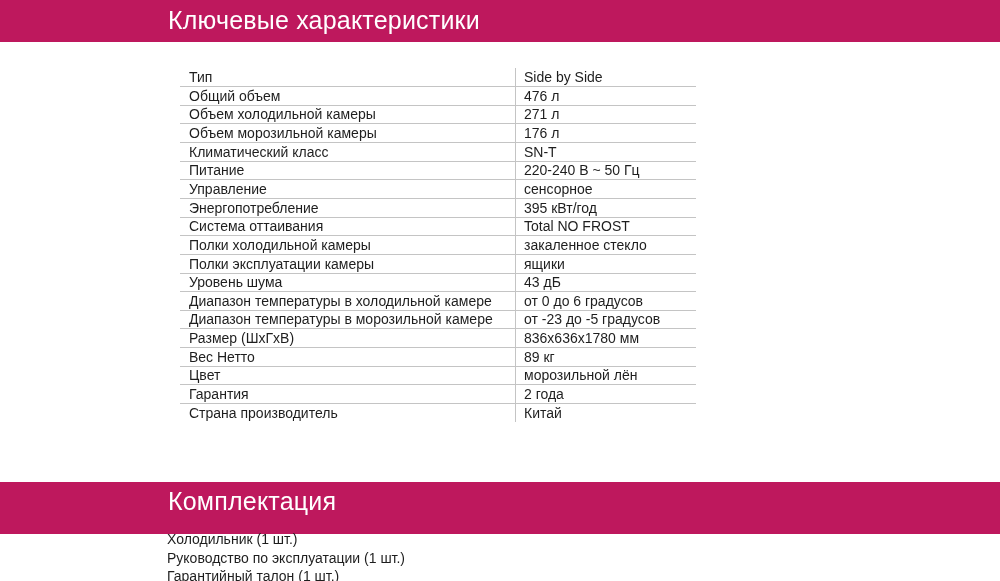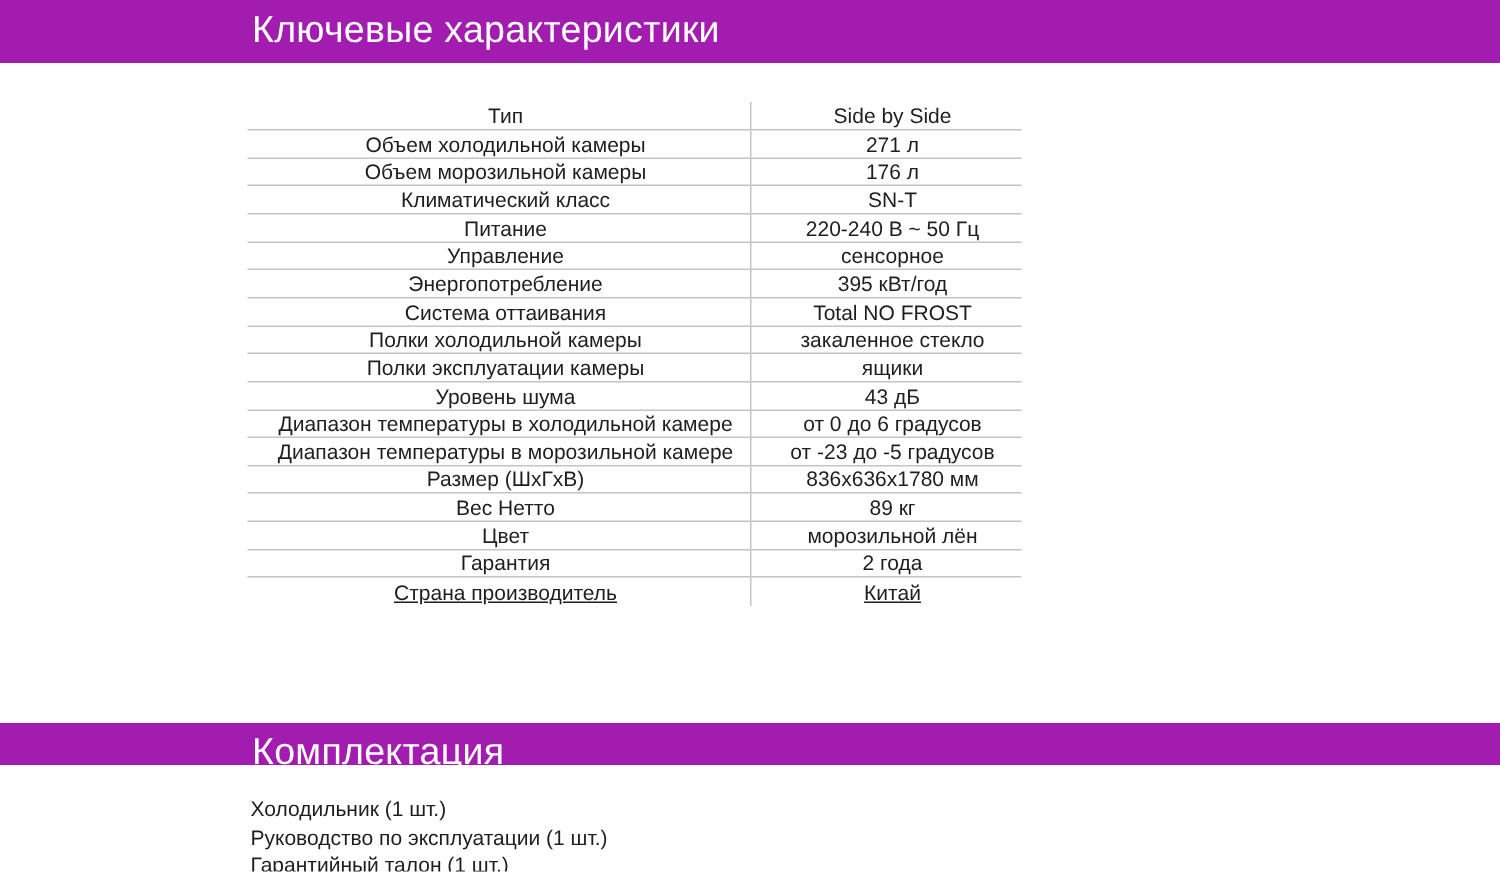--- a/index.html
+++ b/index.html
@@ -4,48 +4,47 @@
 <style>
   html, body { margin: 0; padding: 0; }
   body {
     width: 1000px; height: 581px; overflow: hidden; position: relative;
     background: #ffffff;
     font-family: "Liberation Sans", "DejaVu Sans", sans-serif;
     color: #1e1e1e;
   }
   .banner {
     position: absolute; left: 0; width: 1000px;
-    background: #a21caf;
+    background: #be185d;
     color: #ffffff;
     box-sizing: border-box;
   }
   .banner-top { top: 0; height: 42px; }
-  .banner-bottom { top: 482px; height: 28px; }
+  .banner-bottom { top: 482px; height: 52px; }
   .banner-title {
     position: absolute; left: 168px;
     font-size: 25px; line-height: 1; letter-spacing: 0.2px;
     white-space: nowrap;
   }
   .banner-top .banner-title { top: 8px; }
   .banner-bottom .banner-title { top: 7px; }
 
   .spec-table {
-    position: absolute; left: 165px; top: 68px;
+    position: absolute; left: 180px; top: 68px;
     width: 516px;
     border-collapse: collapse;
     font-size: 14px;
-    text-align: center;
   }
   .spec-row { height: 18.65px; }
   .spec-row td {
     padding: 0; line-height: 17px;
     border-bottom: 1px solid #c4c4c4;
     white-space: nowrap; vertical-align: bottom;
   }
-  .spec-row:last-child td { border-bottom: none; text-decoration: underline; }
+  .spec-row:last-child td { border-bottom: none; }
   .spec-key { width: 326px; padding-left: 9px !important; border-right: 1px solid #c4c4c4; }
   .spec-val { padding-left: 8px !important; margin-left: 46px; }
 
   .package-list {
     position: absolute; left: 167px; top: 530px;
     margin: 0; padding: 0; list-style: none;
     font-size: 14px; line-height: 18.5px;
   }
 </style>
 </head>
@@ -53,20 +52,24 @@
 
 <div class="banner banner-top">
   <div class="banner-title">Ключевые характеристики</div>
 </div>
 
 <table class="spec-table">
   <tbody id="spec-body">
     <tr class="spec-row">
         <td class="spec-key">Тип</td>
         <td class="spec-val">Side by Side</td>
+      </tr>
+    <tr class="spec-row">
+        <td class="spec-key">Общий объем</td>
+        <td class="spec-val">476 л</td>
       </tr>
     <tr class="spec-row">
         <td class="spec-key">Объем холодильной камеры</td>
         <td class="spec-val">271 л</td>
       </tr>
     <tr class="spec-row">
         <td class="spec-key">Объем морозильной камеры</td>
         <td class="spec-val">176 л</td>
       </tr>
     <tr class="spec-row">

